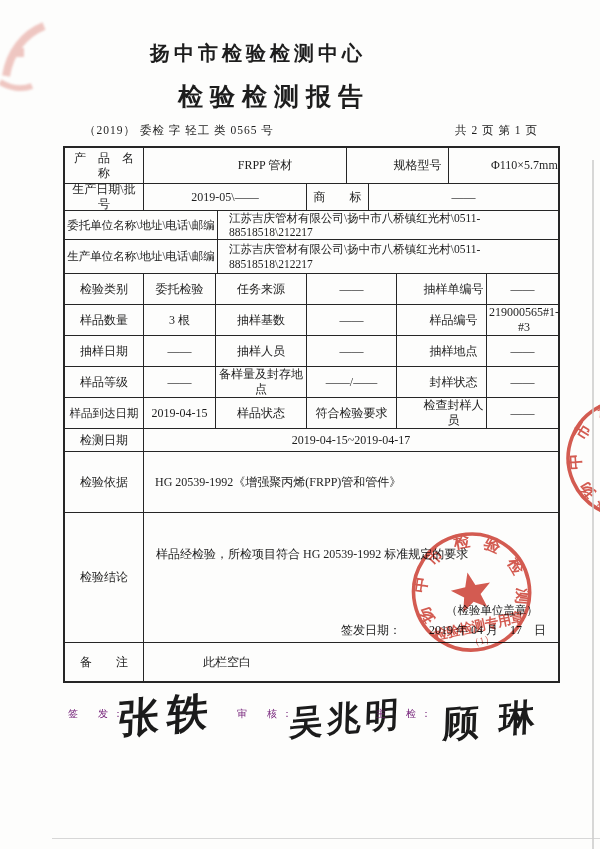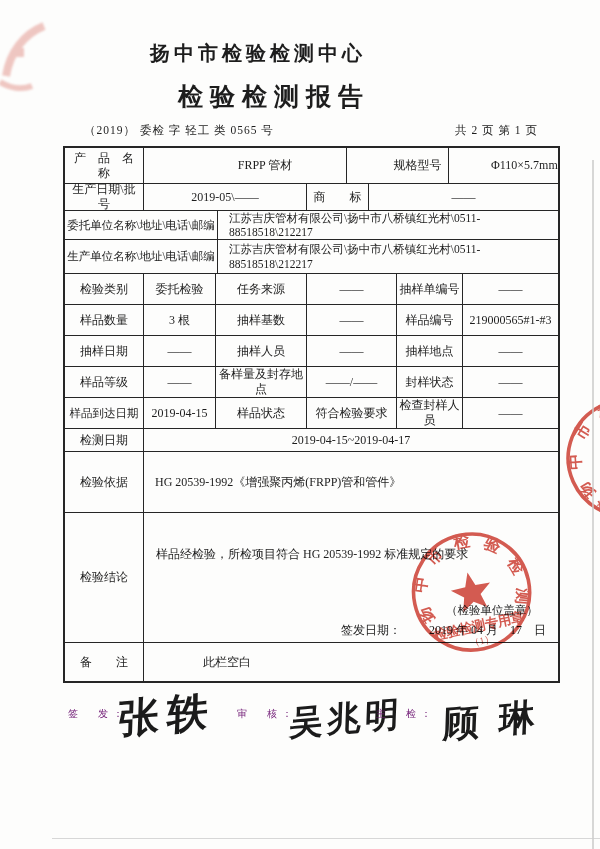--- a/index.html
+++ b/index.html
@@ -17,21 +17,21 @@
   
   .tbl{left:63px;top:146px;width:493px;border:2px solid #262626;background:transparent;}
   .trow{display:flex;border-bottom:1px solid #262626;}
   .trow:last-child{border-bottom:none;gap:48px;}
   .c{border-right:1px solid #262626;display:flex;align-items:center;justify-content:center;
      font-size:12px;box-sizing:border-box;text-align:center;line-height:1.25;padding:1px 2px;}
   .c:last-child{border-right:none;flex:1;}
   .vl{justify-content:flex-start;text-align:left;padding-left:11px;}
   .w79{width:79px;flex:none;}  .w163{width:163px;flex:none;} .w62{width:62px;flex:none;text-align:center;}
   .w153{width:153px;flex:none;} .w72{width:72px;flex:none;} .w91{width:91px;flex:none;}
-  .w90{width:90px;flex:none;}  .w66{width:66px;flex:none;}
+  .w90{width:90px;flex:none;}  .w66{width:66px;flex:none;margin-left:24px;}
   .h35{height:35px;gap:40px;} .h26{height:26px;} .h28{height:28px;} .h33{height:33px;}
   .h30{height:30px;} .h22{height:22px;} .h60{height:60px;} .h129{height:129px;} .h38{height:38px;}
   .fs11{font-size:12px;} .fs115{font-size:11.5px;}
   .concl{position:relative;}
   .concl-text{position:absolute;top:34px;left:12px;right:8px;text-align:left;font-size:12px;}
   .seal-note{position:absolute;top:90px;right:20px;font-size:11.5px;white-space:nowrap;}
   .sign-date{position:absolute;top:110px;right:12px;font-size:12px;white-space:nowrap;display:flex;gap:28px;}
   
   .stamp{color:#cb3326;opacity:.8;mix-blend-mode:multiply;pointer-events:none;}
   .stamp-main{left:402px;top:522px;transform:rotate(-12deg);}

